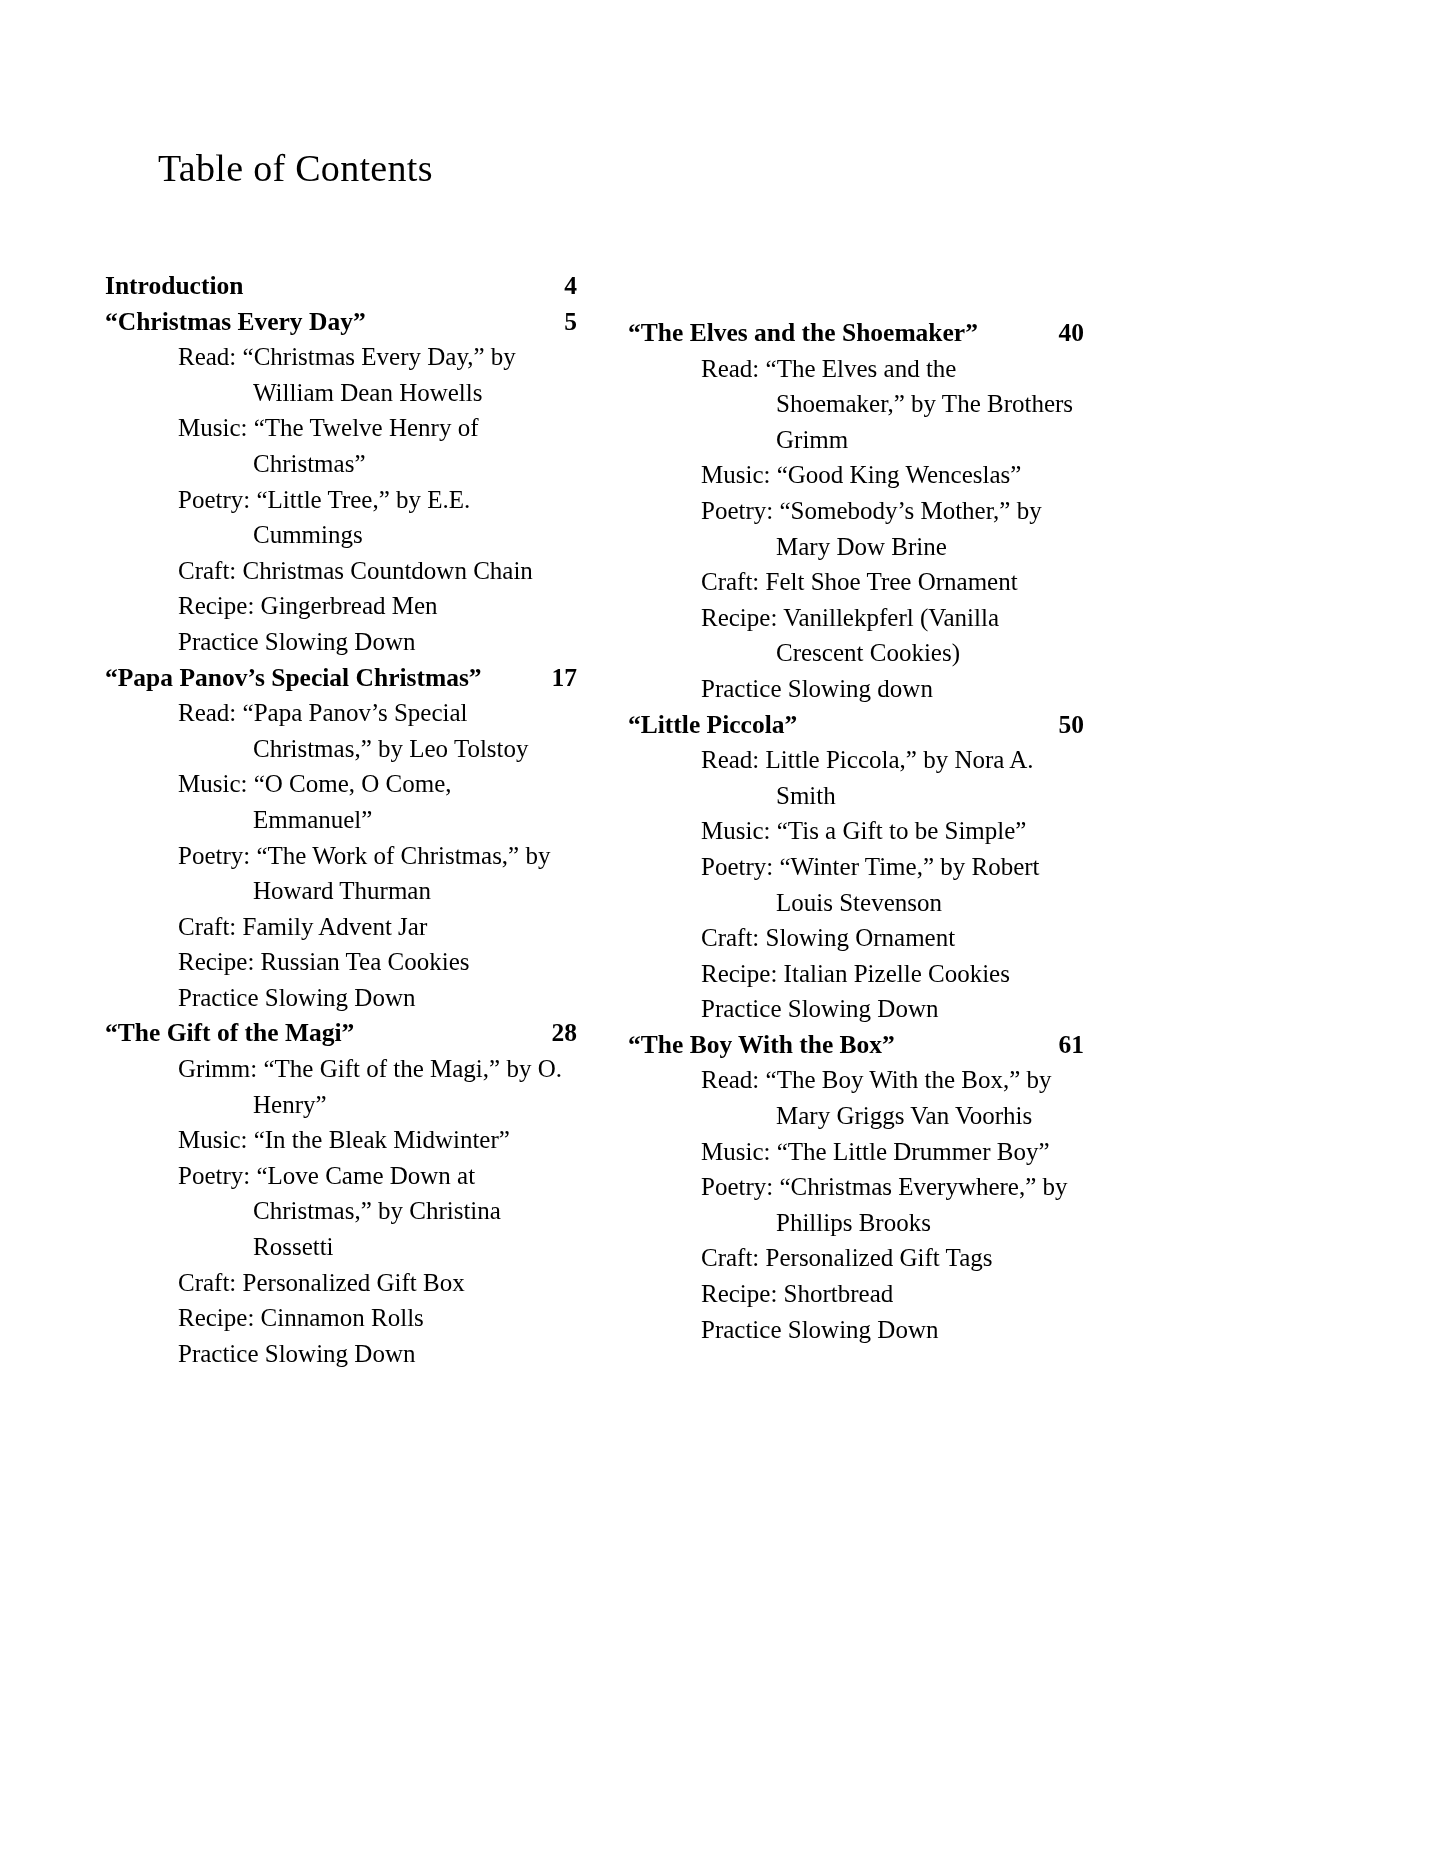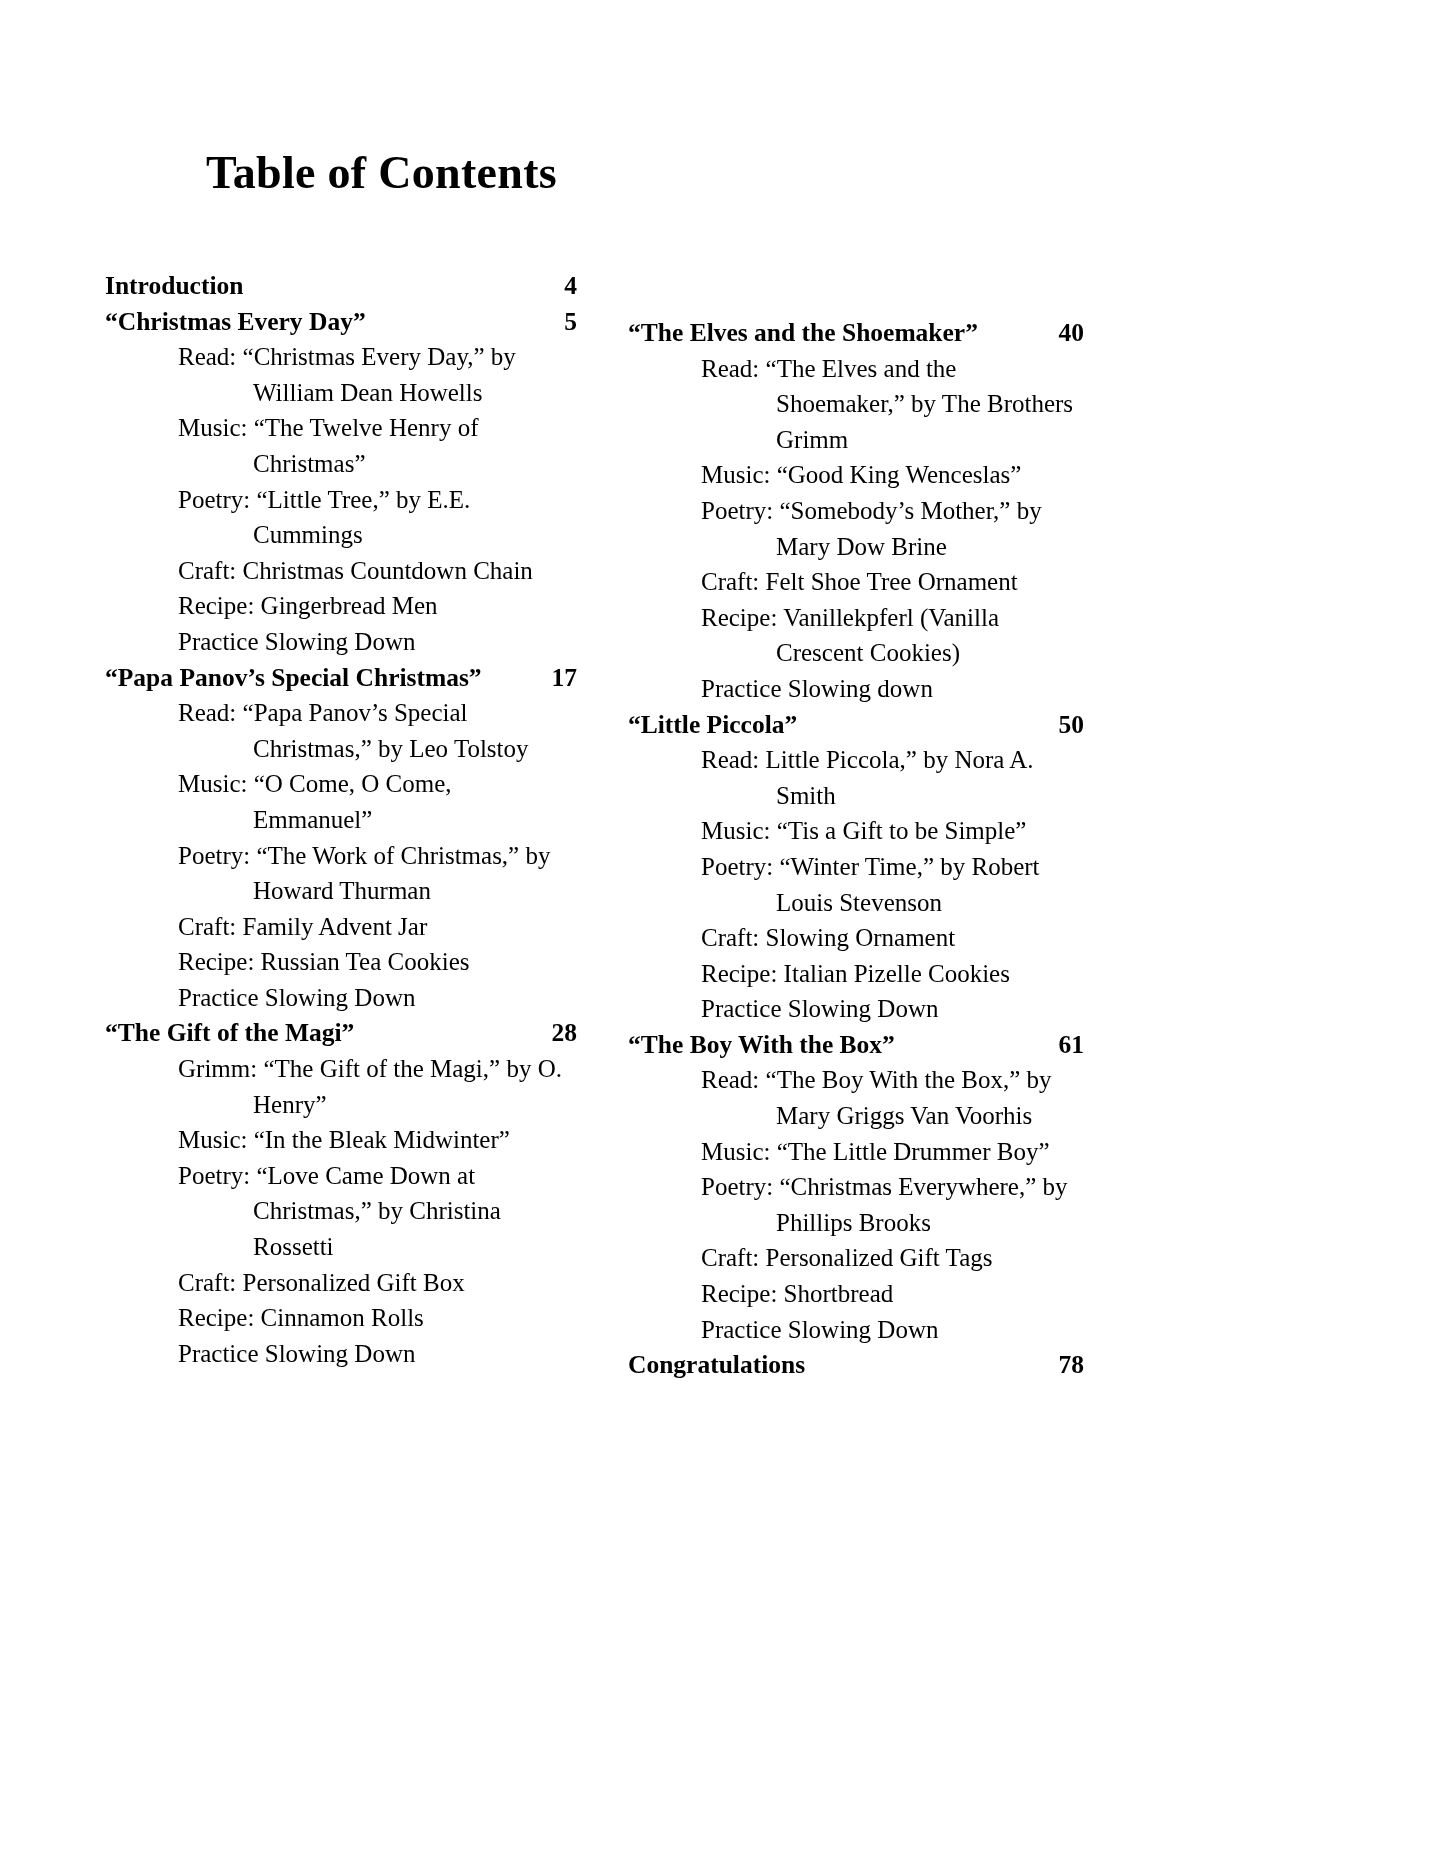--- a/index.html
+++ b/index.html
@@ -13,25 +13,24 @@
     height: 1870px;
     background: #ffffff;
     font-family: "Liberation Serif", "DejaVu Serif", serif;
     color: #000000;
     overflow: hidden;
   }
   .page-title {
     position: absolute;
     left: 158px;
     top: 148px;
-    font-size: 46px;
-    font-weight: bold;
+    font-size: 38px;
+    font-weight: normal;
     letter-spacing: 0.3px;
     line-height: 1.1;
-    margin-left: 48px;
   }
   .columns {
     position: absolute;
     left: 0;
     top: 268px;
     width: 1445px;
   }
   .col {
     position: absolute;
     top: 0;
@@ -156,22 +155,16 @@
             <span class="heading-title">“The Boy With the Box”</span>
             <span class="heading-page">61</span>
           </div>
           <div class="entry">Read: “The Boy With the Box,” by Mary Griggs Van Voorhis</div>
           <div class="entry">Music: “The Little Drummer Boy”</div>
           <div class="entry">Poetry: “Christmas Everywhere,” by Phillips Brooks</div>
           <div class="entry">Craft: Personalized Gift Tags</div>
           <div class="entry">Recipe: Shortbread</div>
           <div class="entry">Practice Slowing Down</div>
         </div>
-        <div class="section">
-          <div class="heading-row">
-            <span class="heading-title">Congratulations</span>
-            <span class="heading-page">78</span>
-          </div>
-        </div>
       </div>
   </div>
 
 </div>
 
 </body></html>

